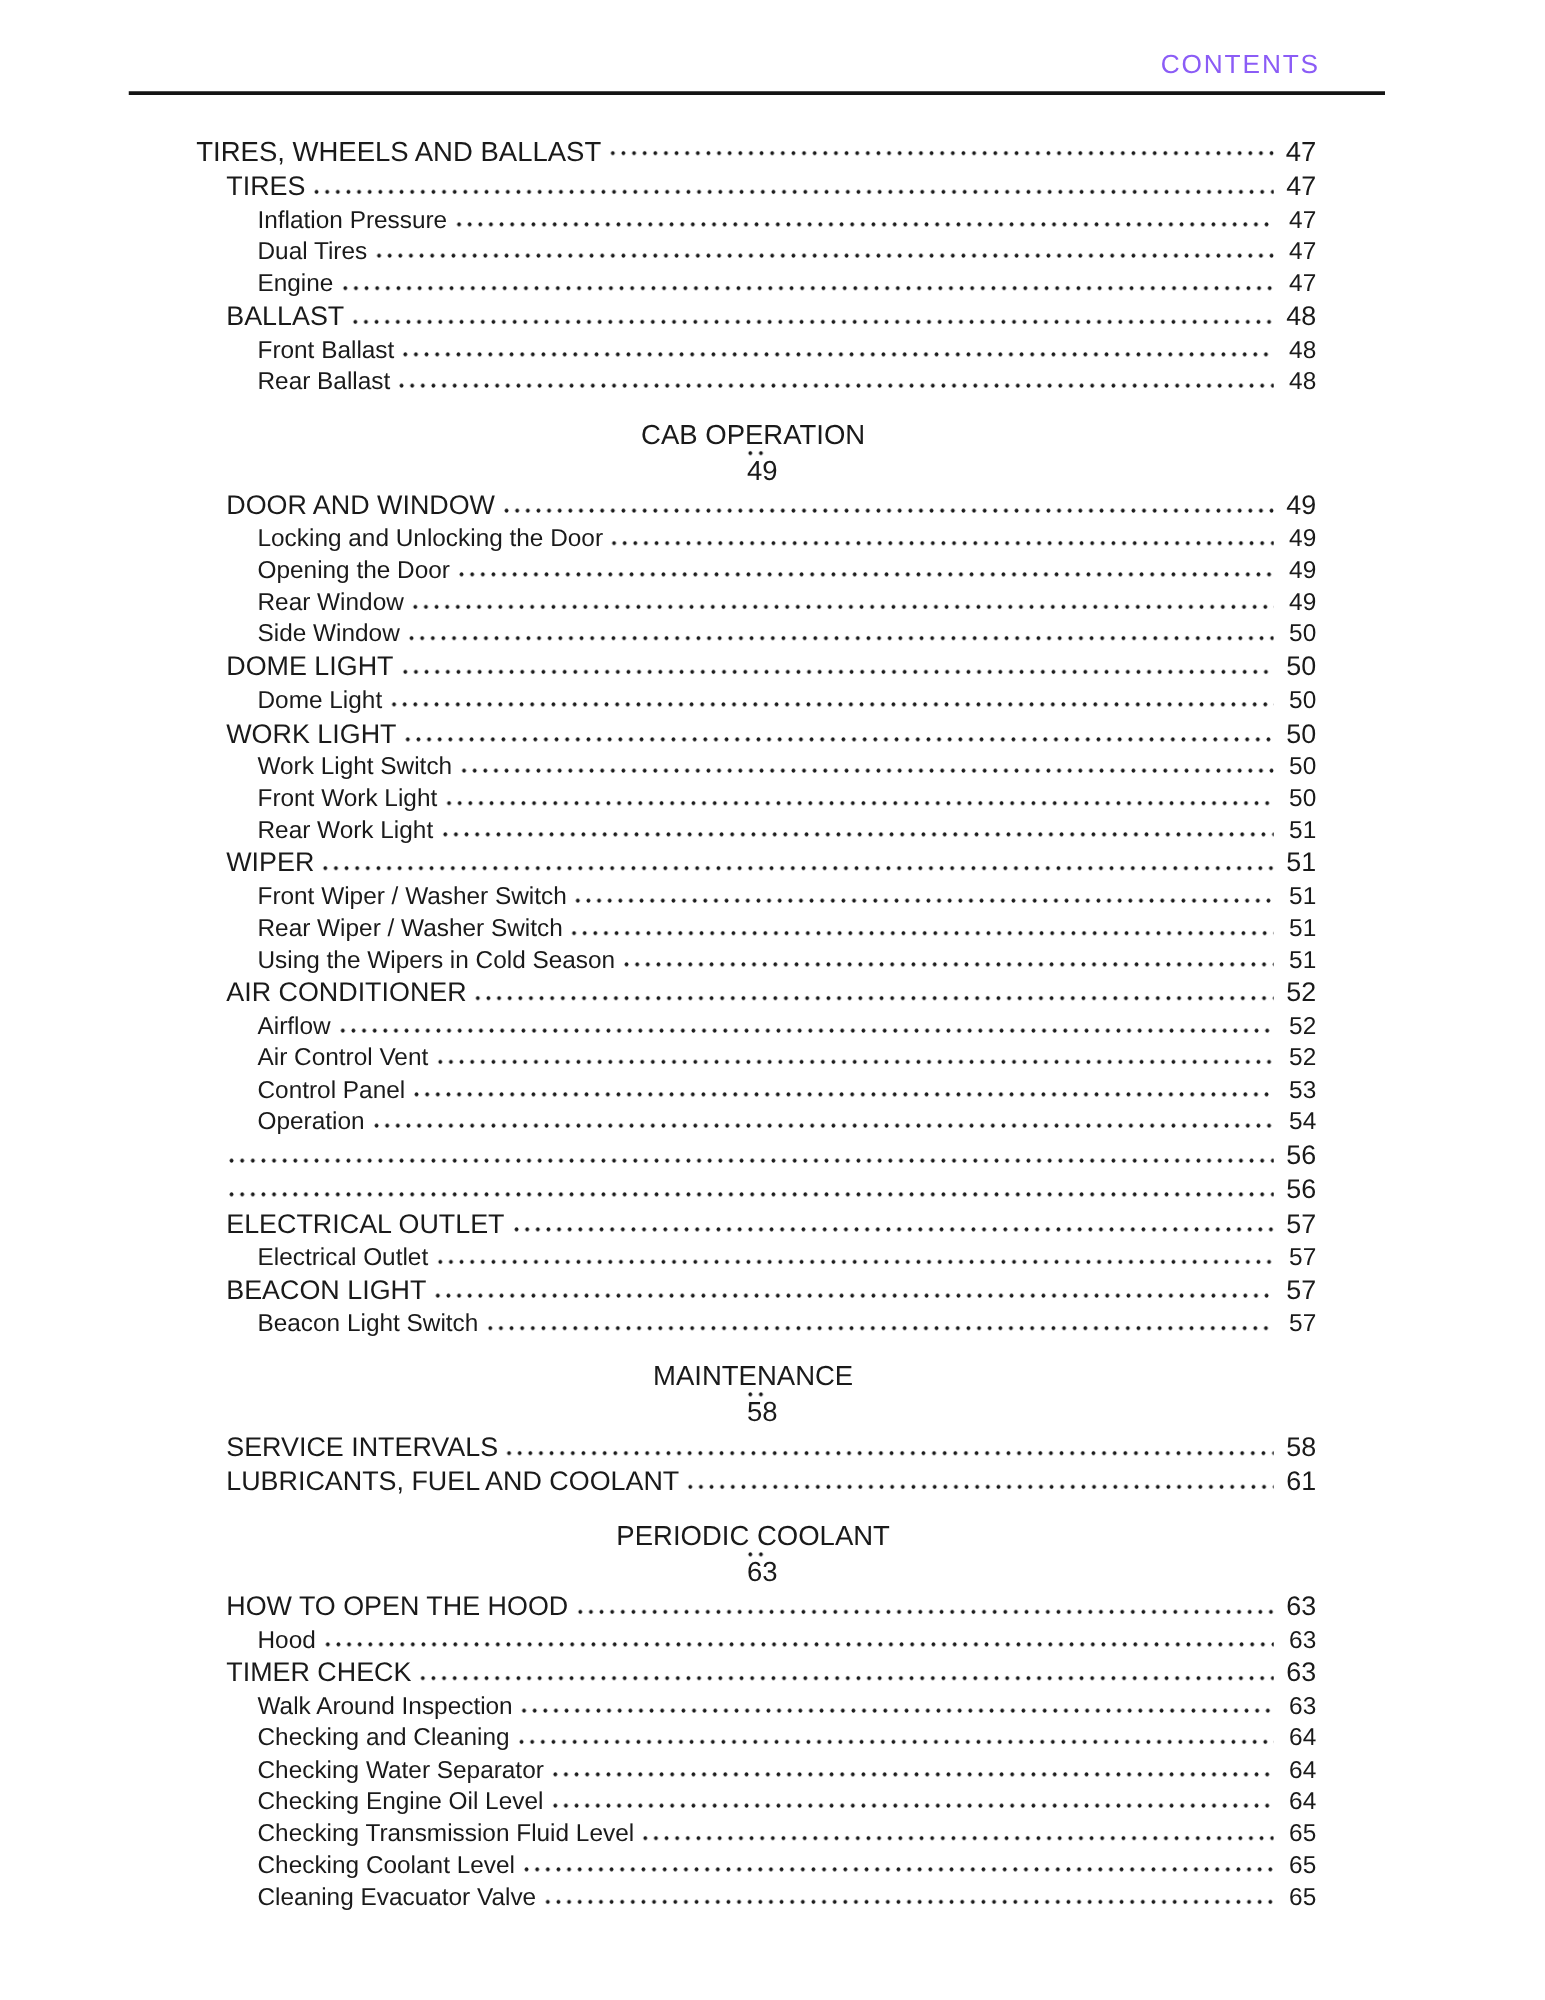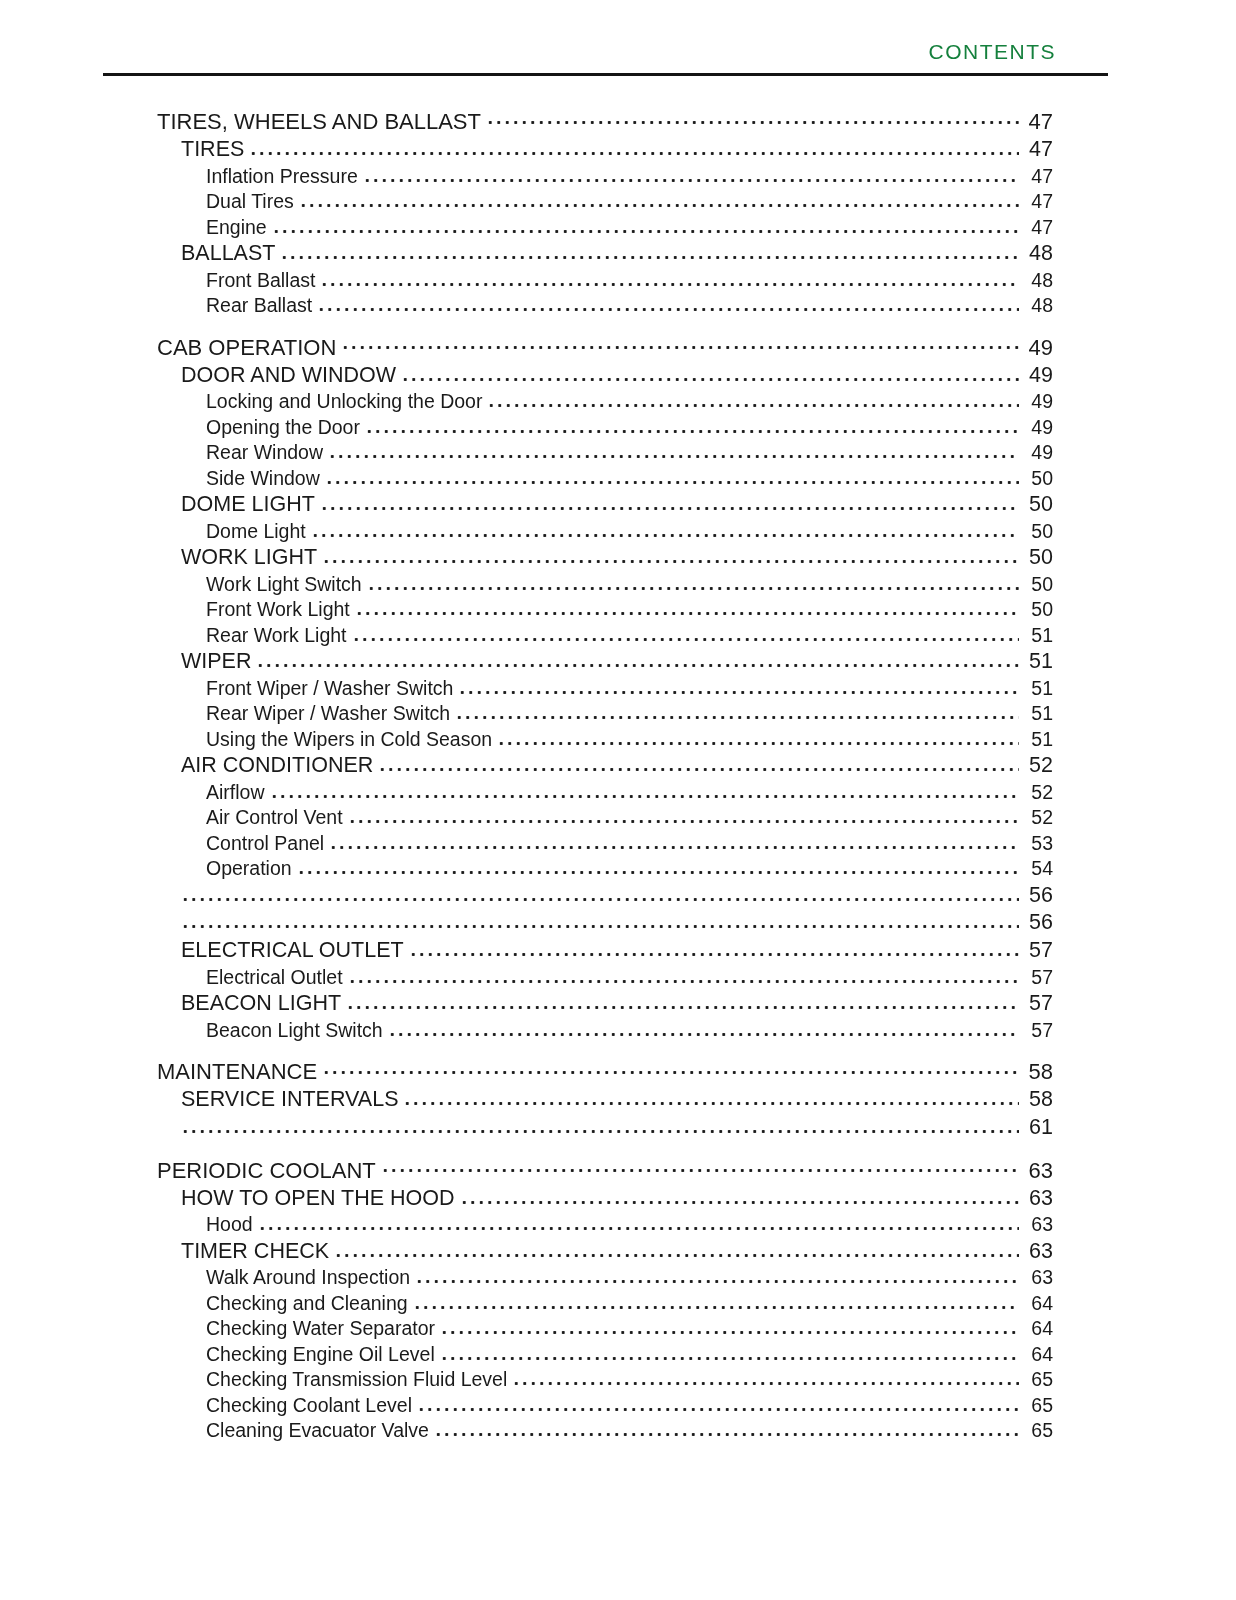--- a/index.html
+++ b/index.html
@@ -12,36 +12,36 @@
     color: #1a1a1a;
     position: relative;
   }
   .page-header {
     margin: 40px 128px 0 103px;
     border-bottom: 3px solid #141414;
     padding: 0 52px 9px 0;
     text-align: right;
   }
   .header-title {
-    color: #15803d;
+    color: #8b5cf6;
     font-size: 21px;
     letter-spacing: 1.5px;
     font-weight: 400;
   }
   .toc {
     margin: 32px 183px 0 157px;
   }
   .toc-entry {
     display: flex;
     align-items: baseline;
     padding: 2px 0;
     line-height: 1.1;
   }
   .toc-entry.level-1 { font-size: 22px; align-items: center; }
-  .toc-entry.level-1:not(:first-child) { margin-top: 15px; }
+  .toc-entry.level-1:not(:first-child) { margin-top: 15px; flex-direction: column; }
   .toc-entry.level-2 { font-size: 21.5px; padding-left: 24px; }
   .toc-entry.level-3 { font-size: 19.5px; padding-left: 49px; }
   .label {
     white-space: nowrap;
     padding-right: 5px;
   }
   .leader {
     flex: 1 1 auto;
     min-width: 18px;
     height: 5px;
@@ -241,20 +241,21 @@
         <span class="label">MAINTENANCE</span>
         <span class="leader"></span>
         <span class="page-num">58</span>
       </div>
       <div class="toc-entry level-2">
         <span class="label">SERVICE INTERVALS</span>
         <span class="leader"></span>
         <span class="page-num">58</span>
       </div>
       <div class="toc-entry level-2">
+        <span class="label">LUBRICANTS, FUEL AND COOLANT</span>
         <span class="leader"></span>
         <span class="page-num">61</span>
       </div>
       <div class="toc-entry level-1">
         <span class="label">PERIODIC COOLANT</span>
         <span class="leader"></span>
         <span class="page-num">63</span>
       </div>
       <div class="toc-entry level-2">
         <span class="label">HOW TO OPEN THE HOOD</span>

